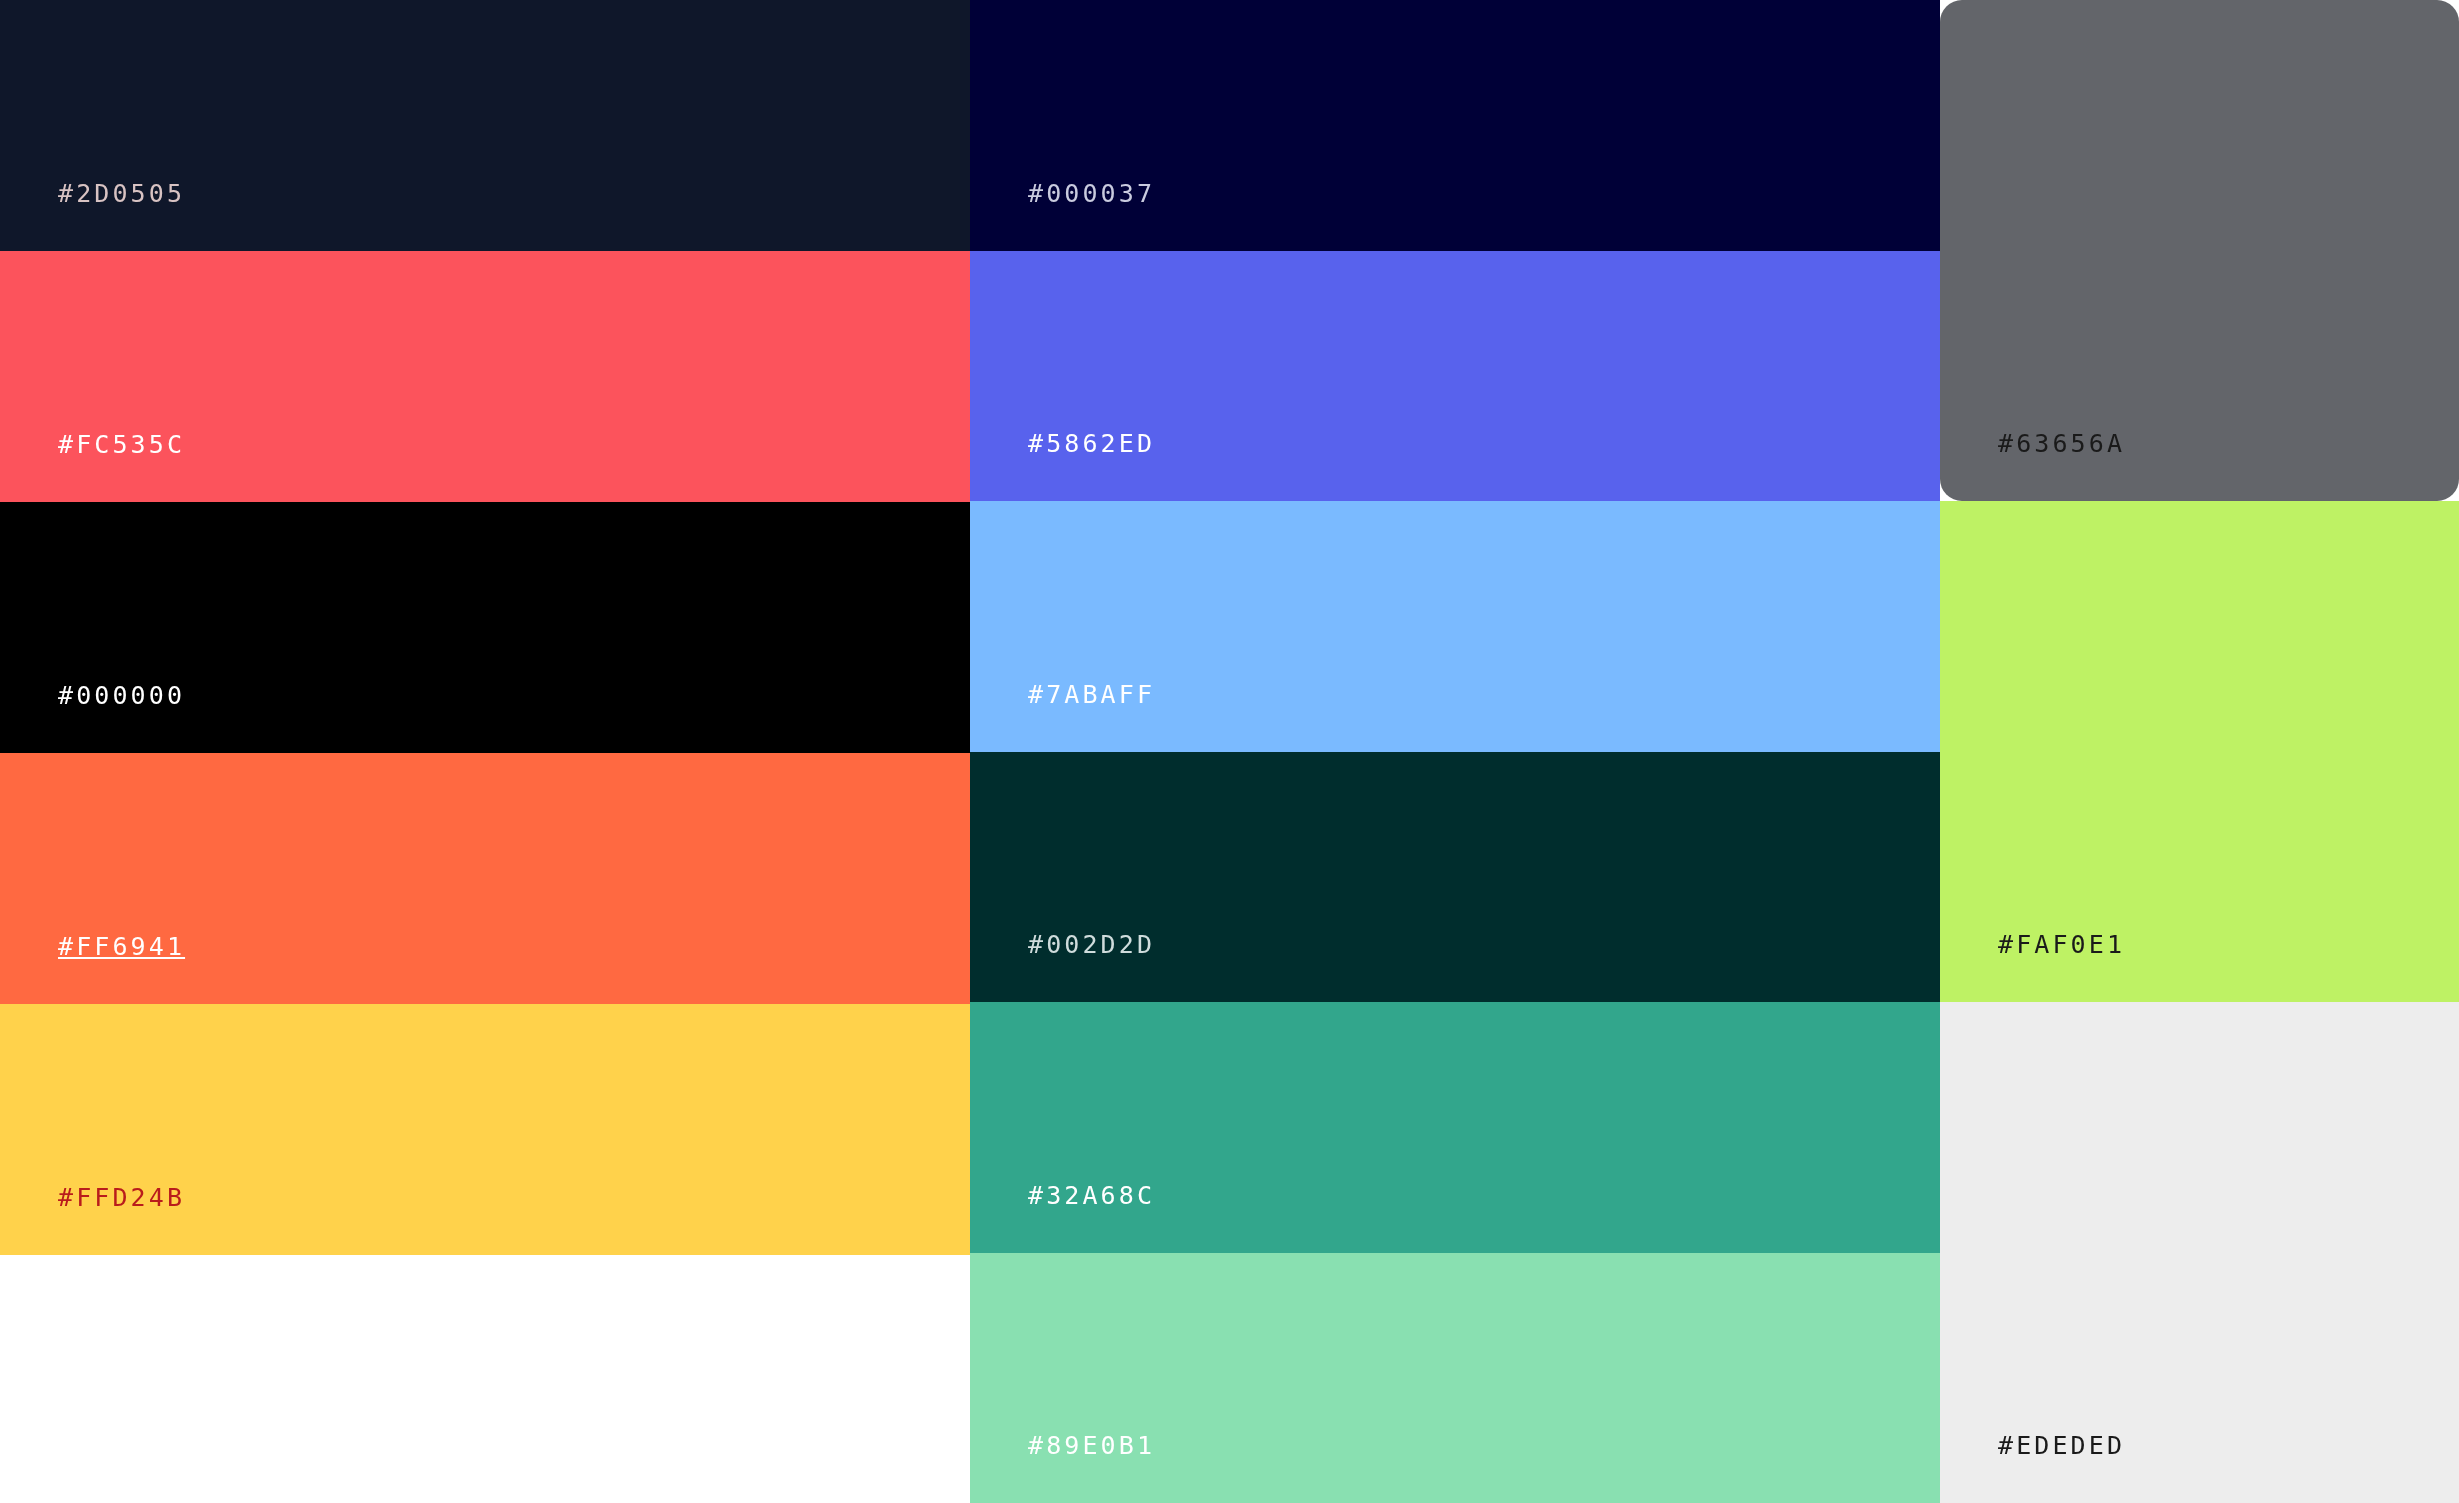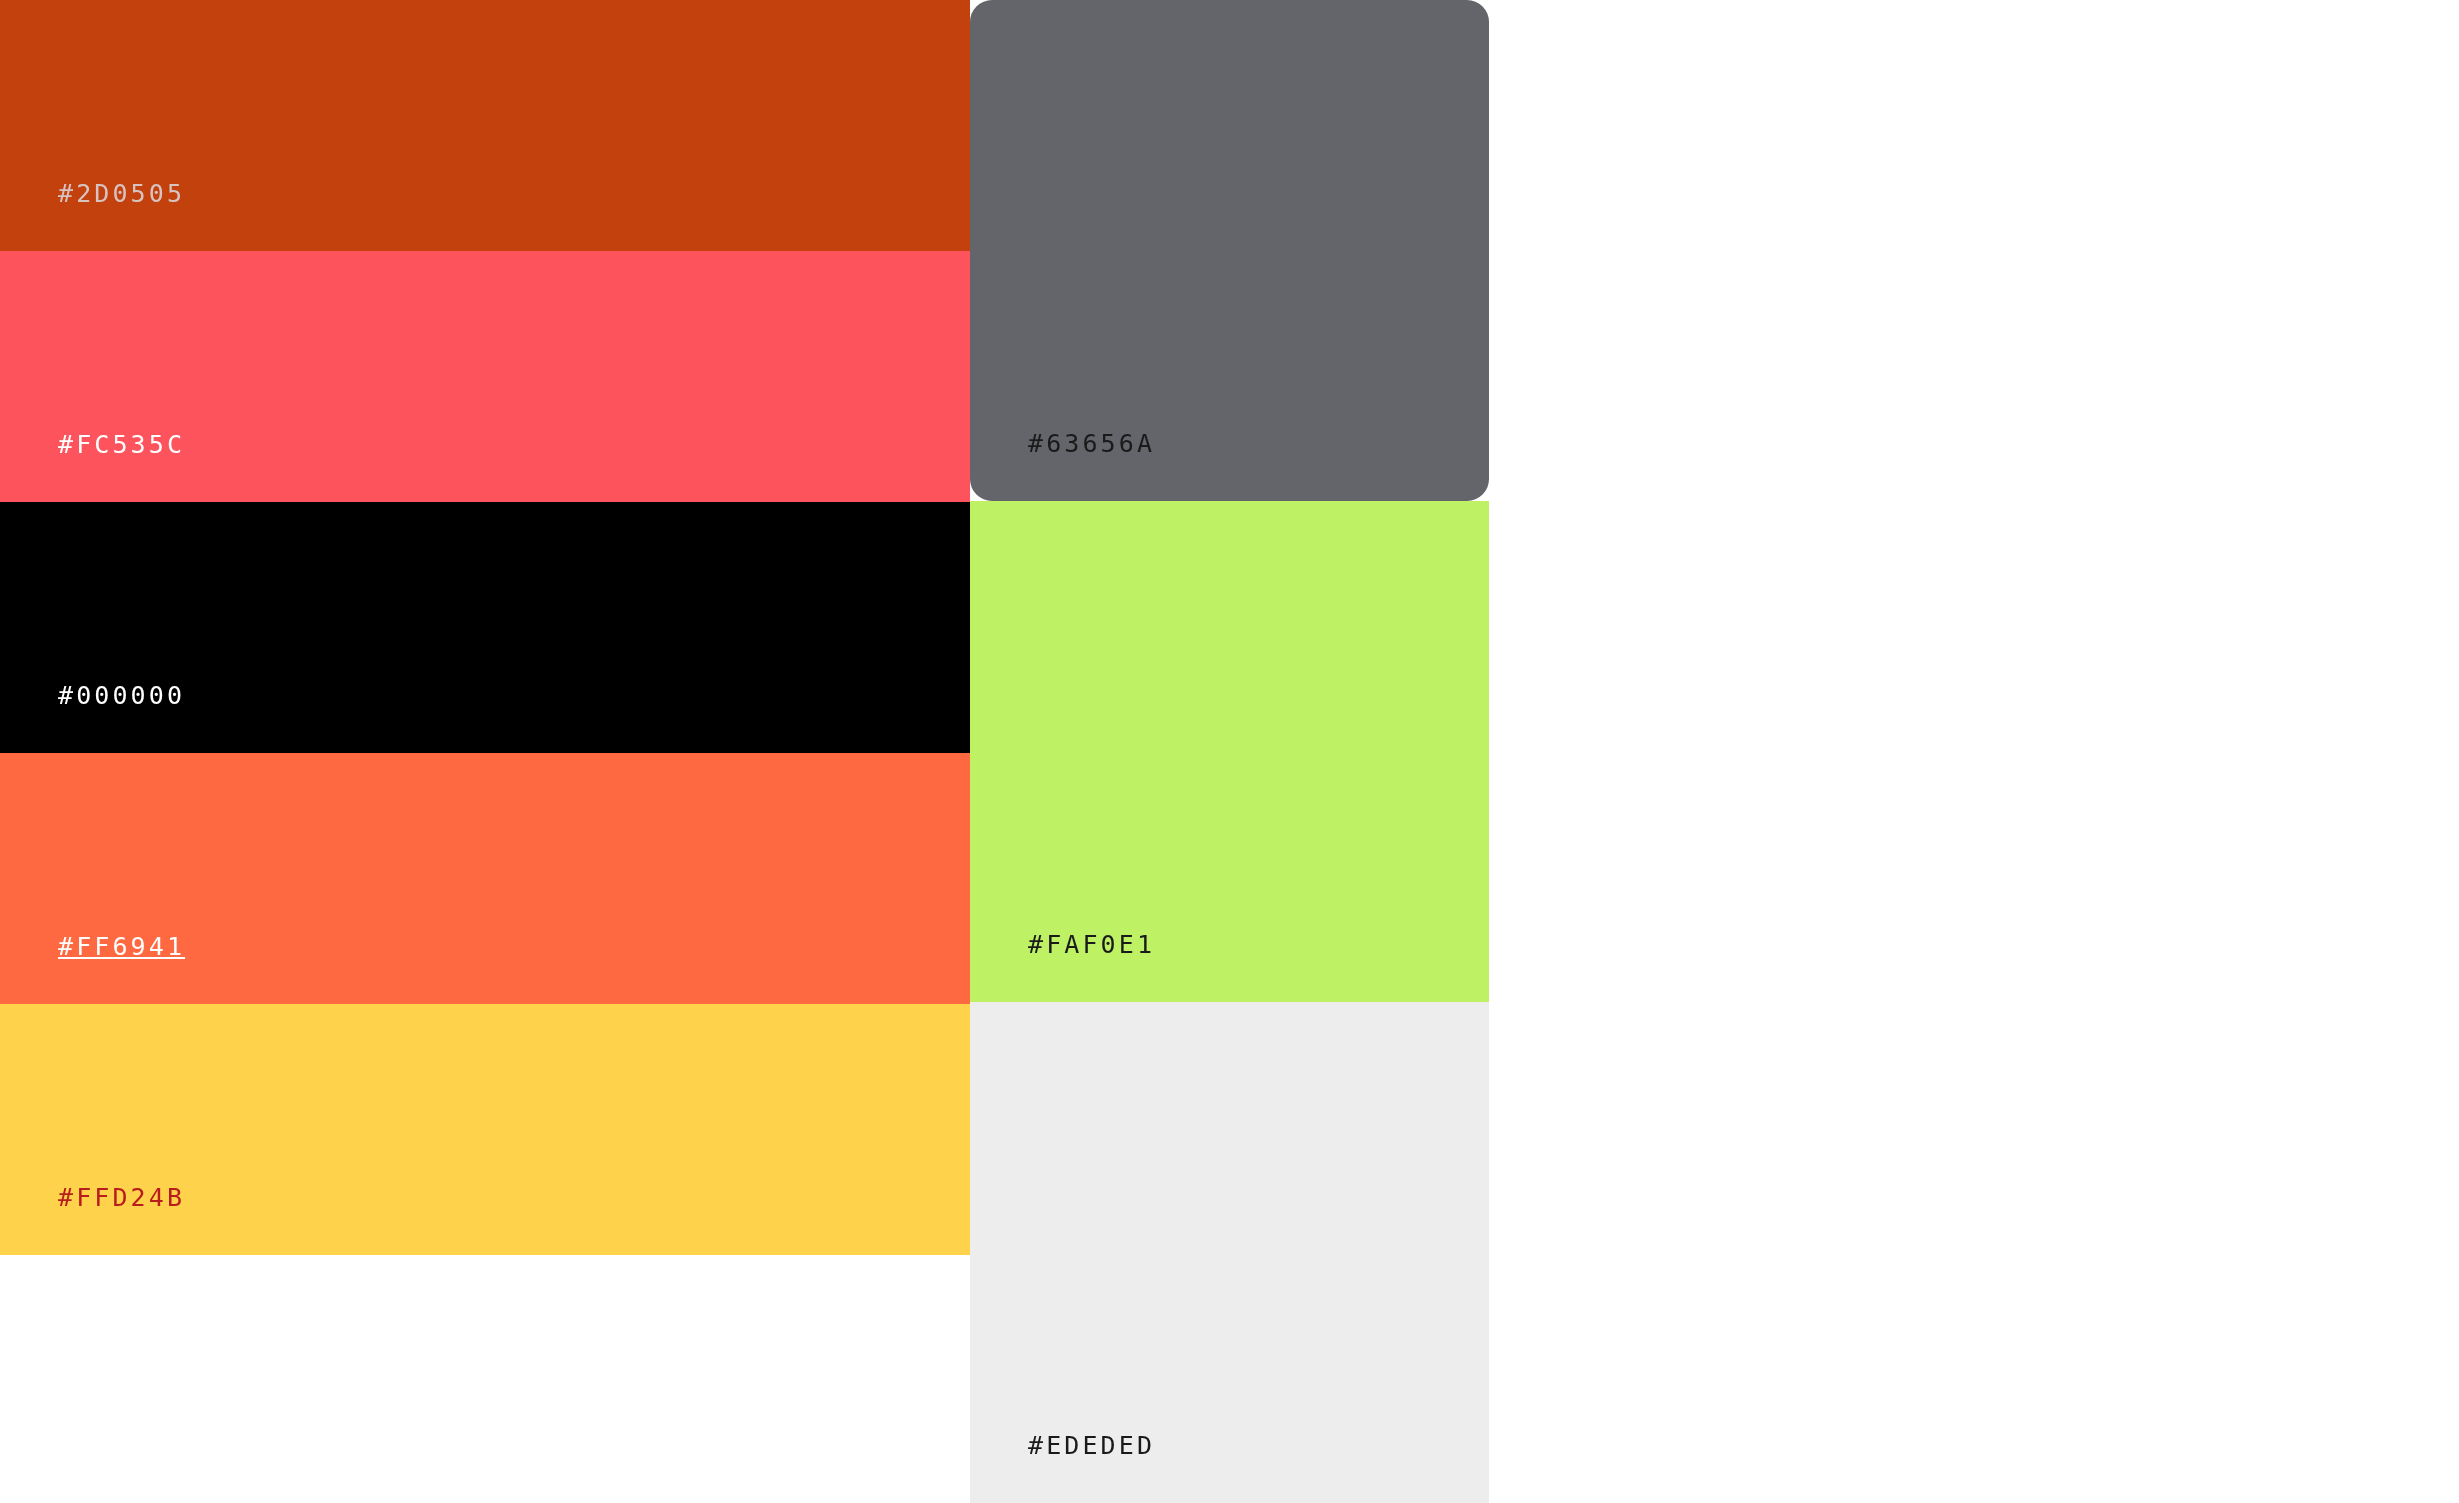--- a/index.html
+++ b/index.html
@@ -66,37 +66,57 @@
   .column-right .swatch-label {
     bottom: 45px;
   }
 </style>
 </head>
 <body>
 
 <div class="palette">
 
   <div class="column column-left">
-    <div class="swatch" style="background-color: #c2410c; padding-left: 9px;">
+    <div class="swatch" style="background-color: #0f172a; padding-left: 9px;">
       <span class="swatch-label" style="color: rgb(216, 195, 195);">#2D0505</span>
     </div>
     <div class="swatch" style="background-color: rgb(252, 83, 92);">
       <span class="swatch-label" style="color: rgb(255, 255, 255);">#FC535C</span>
     </div>
     <div class="swatch" style="background-color: rgb(0, 0, 0);">
       <span class="swatch-label" style="color: rgb(255, 255, 255);">#000000</span>
     </div>
     <div class="swatch" style="background-color: rgb(255, 105, 65);">
       <span class="swatch-label" style="color: rgb(255, 255, 255); text-decoration: underline;">#FF6941</span>
     </div>
     <div class="swatch" style="background-color: rgb(255, 210, 75);">
       <span class="swatch-label" style="color: #b91c1c;">#FFD24B</span>
     </div>
   </div>
 
+  <div class="column column-mid">
+    <div class="swatch" style="background-color: rgb(0, 0, 55);">
+      <span class="swatch-label" style="color: rgb(201, 203, 223);">#000037</span>
+    </div>
+    <div class="swatch" style="background-color: rgb(88, 98, 237);">
+      <span class="swatch-label" style="color: rgb(255, 255, 255);">#5862ED</span>
+    </div>
+    <div class="swatch" style="background-color: rgb(122, 186, 255);">
+      <span class="swatch-label" style="color: rgb(255, 255, 255);">#7ABAFF</span>
+    </div>
+    <div class="swatch" style="background-color: rgb(0, 45, 45);">
+      <span class="swatch-label" style="color: rgb(207, 220, 220);">#002D2D</span>
+    </div>
+    <div class="swatch" style="background-color: rgb(50, 166, 140);">
+      <span class="swatch-label" style="color: rgb(255, 255, 255);">#32A68C</span>
+    </div>
+    <div class="swatch" style="background-color: rgb(137, 224, 177);">
+      <span class="swatch-label" style="color: rgb(255, 255, 255);">#89E0B1</span>
+    </div>
+  </div>
 
   <div class="column column-right">
     <div class="swatch" style="background-color: rgb(99, 101, 106); border-radius: 22px;">
       <span class="swatch-label" style="color: rgb(26, 26, 26);">#63656A</span>
     </div>
     <div class="swatch" style="background-color: #bef264;">
       <span class="swatch-label" style="color: rgb(26, 26, 26);">#FAF0E1</span>
     </div>
     <div class="swatch" style="background-color: rgb(237, 237, 237);">
       <span class="swatch-label" style="color: rgb(26, 26, 26);">#EDEDED</span>

